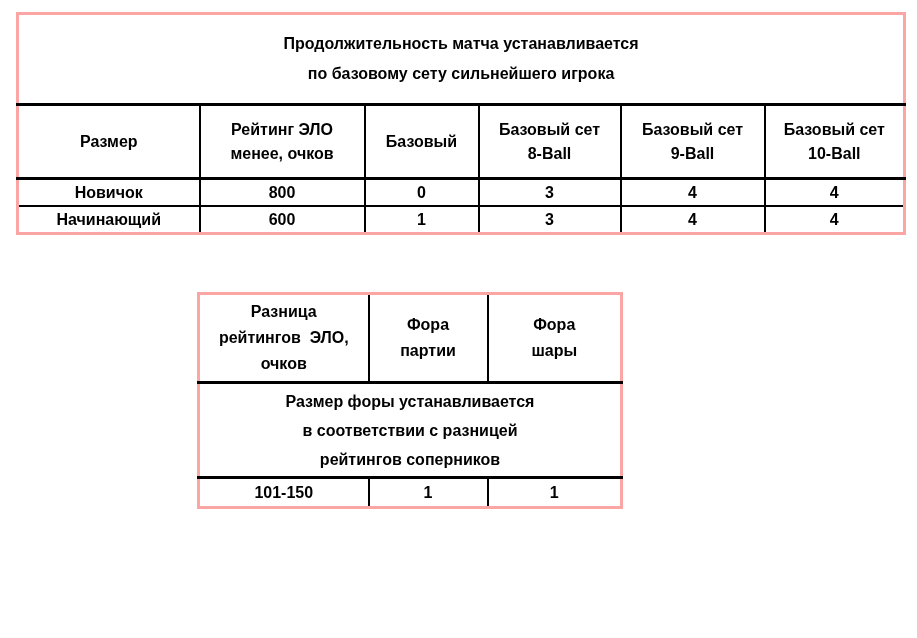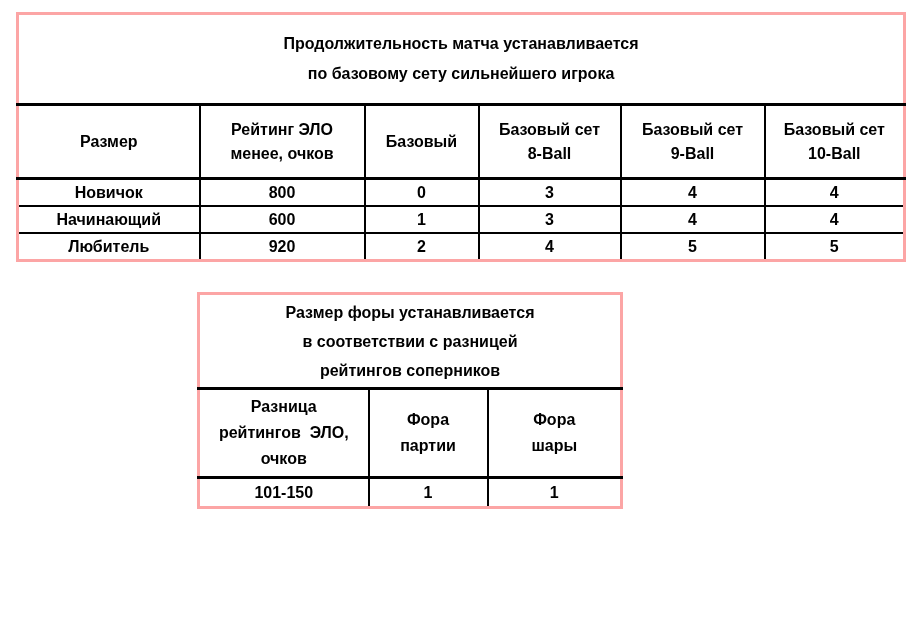--- a/index.html
+++ b/index.html
@@ -117,51 +117,43 @@
       <td class="data-cell">4</td>
     </tr>
     <tr>
       <td class="data-cell">Начинающий</td>
       <td class="data-cell">600</td>
       <td class="data-cell">1</td>
       <td class="data-cell">3</td>
       <td class="data-cell">4</td>
       <td class="data-cell">4</td>
     </tr>
-    <tr>
-      <td class="data-cell">Любитель</td>
-      <td class="data-cell">920</td>
-      <td class="data-cell">2</td>
-      <td class="data-cell">4</td>
-      <td class="data-cell">5</td>
-      <td class="data-cell">5</td>
-    </tr>
   </tbody>
     </table>
 
   <table class="doc-table" id="handicap-table">
     <colgroup>
       <col style="width:170px">
       <col style="width:119px">
       <col style="width:134px">
     </colgroup>
     <tbody>
         <tr>
-      <td class="title-cell" colspan="3">Размер форы устанавливается
-в соответствии с разницей
-рейтингов соперников</td>
-    </tr>
-    <tr>
       <td class="header-cell">Разница
 рейтингов &nbsp;ЭЛО,
 очков</td>
       <td class="header-cell">Фора
 партии</td>
       <td class="header-cell">Фора
 шары</td>
+    </tr>
+    <tr>
+      <td class="title-cell" colspan="3">Размер форы устанавливается
+в соответствии с разницей
+рейтингов соперников</td>
     </tr>
     <tr>
       <td class="data-cell">101-150</td>
       <td class="data-cell">1</td>
       <td class="data-cell">1</td>
     </tr>
   </tbody>
     </table>
 
 </div>

